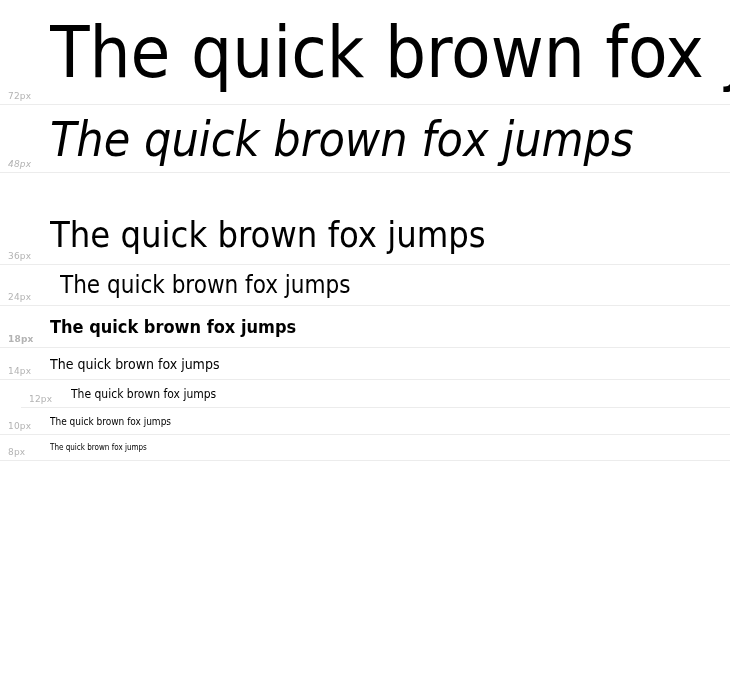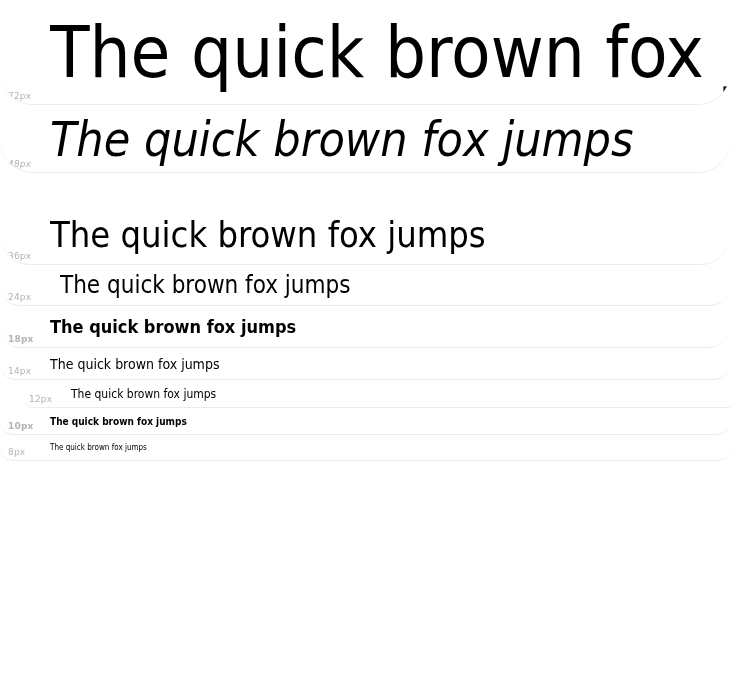--- a/index.html
+++ b/index.html
@@ -23,21 +23,20 @@
     height: 700px;
     background: #ffffff;
   }
 
   .spec-row {
     position: relative;
     width: 730px;
     border-bottom: 1px solid #ececec;
     overflow: hidden;
     white-space: nowrap;
-    border-radius: 32px;
   }
 
   .size-label {
     position: absolute;
     left: 8px;
     bottom: 3px;
     font-family: "DejaVu Sans", sans-serif;
     font-size: 9px;
     line-height: 1;
     color: #b3b3b3;
@@ -71,21 +70,21 @@
 
   .row-18  { height: 42px; font-weight: bold; }
   .row-18  .sample { font-size: 18px; line-height: 42px; }
 
   .row-14  { height: 32px; }
   .row-14  .sample { font-size: 14px; line-height: 32px; }
 
   .row-12  { height: 28px; margin-left: 21px; }
   .row-12  .sample { font-size: 12px; line-height: 28px; }
 
-  .row-10  { height: 27px; font-weight: bold; }
+  .row-10  { height: 27px; }
   .row-10  .sample { font-size: 10px; line-height: 27px; }
 
   .row-8   { height: 26px; }
   .row-8   .sample { font-size: 8px; line-height: 26px; }
 
   .filler {
     width: 730px;
     height: 262px;
     background: #ffffff;
   }

